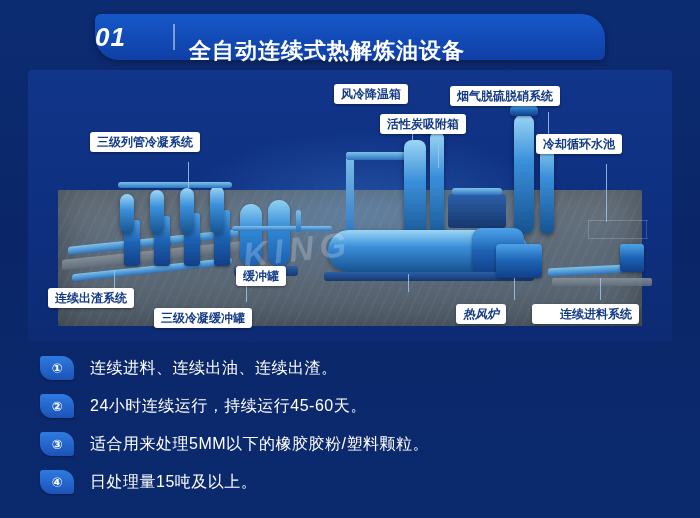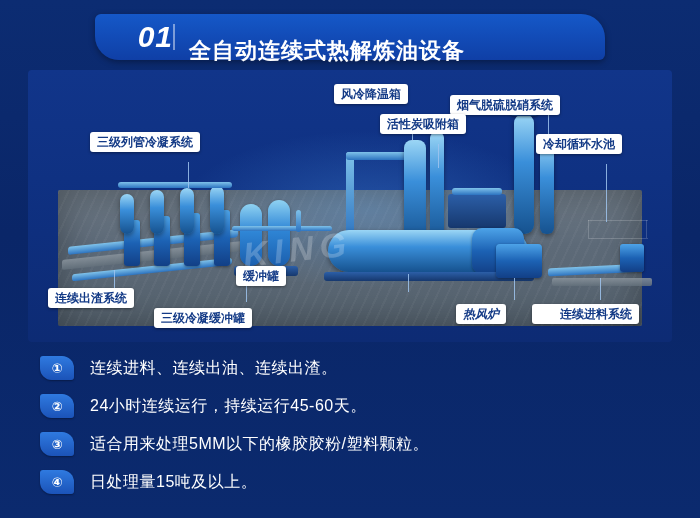--- a/index.html
+++ b/index.html
@@ -15,22 +15,22 @@
   }
   
   .header{
     position:absolute;left:95px;top:14px;width:510px;height:46px;
     background:linear-gradient(180deg,#1558c8 0%,#0f3fa6 100%);
     border-radius:6px 24px 6px 24px;
     box-shadow:0 2px 6px rgba(0,0,0,.35);
     display:flex;align-items:center;
   }
   .hdr-num{
-    width:78px;text-align:right;color:#ffffff;
-    font-size:30px;font-weight:bold;font-style:italic;
+    width:78px;text-align:left;color:#ffffff;
+    font-size:26px;font-weight:bold;font-style:italic;
     letter-spacing:1px;
   }
   .hdr-div{
     width:2px;height:26px;background:rgba(255,255,255,.45);
     margin-right:14px;
   }
   .hdr-title{
     color:#ffffff;font-size:22px;font-weight:bold;letter-spacing:1px;margin-top:28px;
   }
   
@@ -192,21 +192,21 @@
     <div class="lead" style="left:160px;top:92px;width:1px;height:26px;"></div>
     <div class="lead" style="left:578px;top:94px;width:1px;height:58px;"></div>
     <div class="lead" style="left:86px;top:200px;width:1px;height:22px;"></div>
     <div class="lead" style="left:232px;top:196px;width:1px;height:20px;"></div>
     <div class="lead" style="left:380px;top:204px;width:1px;height:18px;"></div>
     <div class="lead" style="left:218px;top:214px;width:1px;height:18px;"></div>
     <div class="lead" style="left:486px;top:208px;width:1px;height:22px;"></div>
     <div class="lead" style="left:572px;top:208px;width:1px;height:22px;"></div>
 
     <div class="callout" style="left:306px;top:14px;">风冷降温箱</div>
-    <div class="callout" style="left:422px;top:25px;">烟气脱硫脱硝系统</div>
+    <div class="callout" style="left:422px;top:16px;">烟气脱硫脱硝系统</div>
     <div class="callout" style="left:352px;top:44px;">活性炭吸附箱</div>
     <div class="callout" style="left:62px;top:62px;">三级列管冷凝系统</div>
     <div class="callout" style="left:508px;top:64px;">冷却循环水池</div>
     <div class="callout" style="left:20px;top:218px;">连续出渣系统</div>
     <div class="callout" style="left:208px;top:196px;">缓冲罐</div>
     <div class="callout" style="left:126px;top:238px;">三级冷凝缓冲罐</div>
     <div class="callout" style="left:428px;top:234px;font-style:italic;">热风炉</div>
     <div class="callout" style="left:504px;top:234px;padding-left:28px;">连续进料系统</div>
   </div>
 

